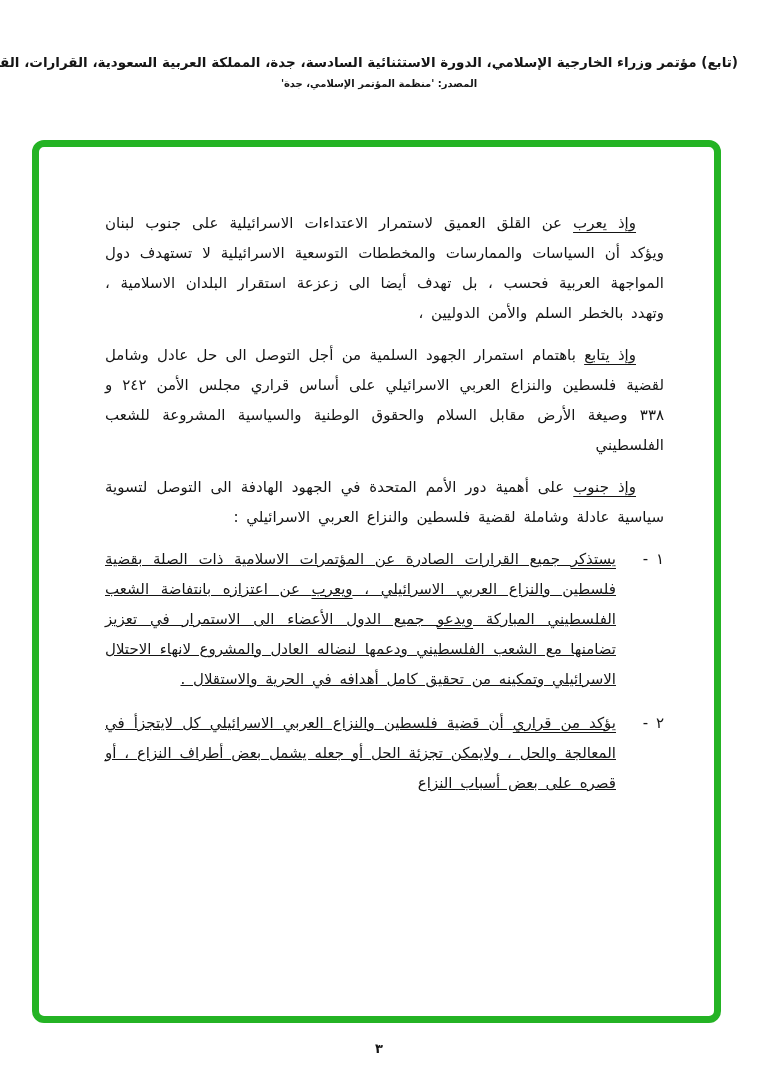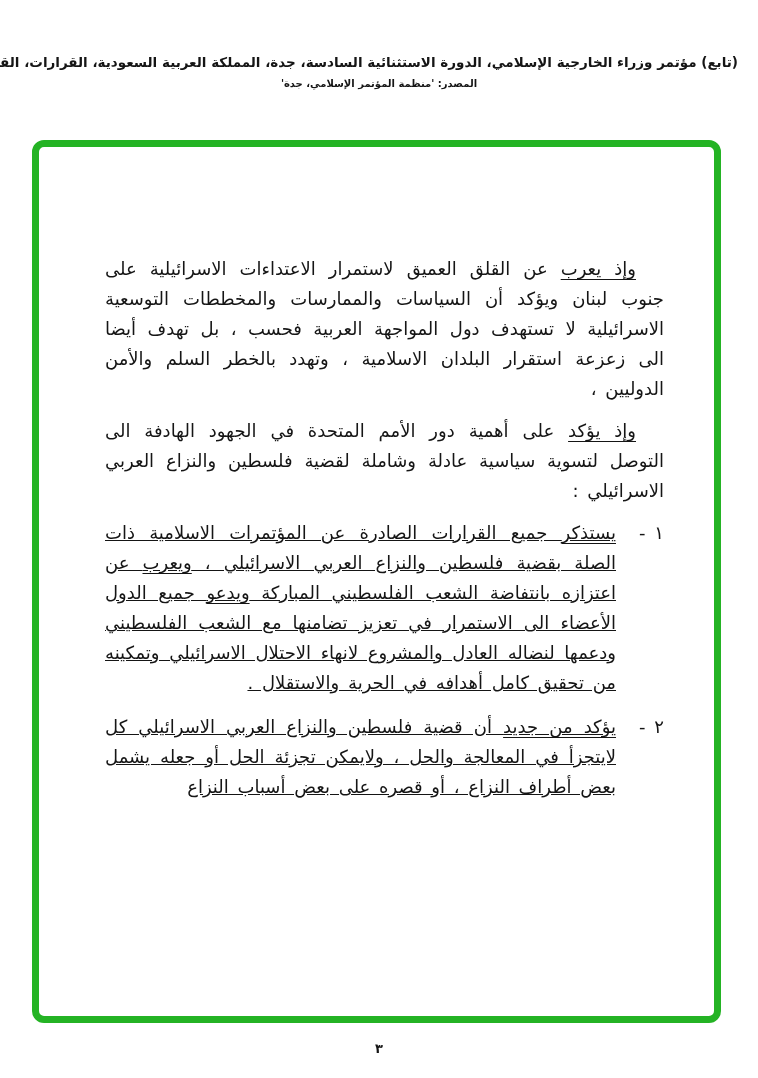--- a/index.html
+++ b/index.html
@@ -35,24 +35,23 @@
     border:7px solid #24b324;
     border-radius:12px;
     box-sizing:border-box;
     background:#ffffff;
   }
   .doc-content{
     position:absolute;
     top:61px;left:66px;right:50px;
     direction:rtl;
     text-align:justify;
-    font-size:18px;
+    font-size:15px;
     line-height:30px;
     word-spacing:3px;
-    margin-top:46px;
   }
   .para{
     margin:0 0 12px 0;
     text-indent:28px;
   }
   .item{
     display:flex;
     margin:0 0 14px 0;
   }
   .item-number{
@@ -84,31 +83,32 @@
   <div class="header">
     <div class="header-citation">(تابع) مؤتمر وزراء الخارجية الإسلامي، الدورة الاستثنائية السادسة، جدة، المملكة العربية السعودية، القرارات، القرار الرقم EX-٦/٢</div>
     <div class="header-source">المصدر: 'منظمة المؤتمر الإسلامي، جدة'</div>
   </div>
 
   <div class="doc-frame" style="border-color: rgb(36, 179, 36);">
     <div class="doc-content">
 
       <p class="para"><span class="u">وإذ يعرب</span><span> عن القلق العميق لاستمرار الاعتداءات الاسرائيلية على جنوب لبنان ويؤكد أن السياسات والممارسات والمخططات التوسعية الاسرائيلية لا تستهدف دول المواجهة العربية فحسب ، بل تهدف أيضا الى زعزعة استقرار البلدان الاسلامية ، وتهدد بالخطر السلم والأمن الدوليين ،</span></p>
 
+      <p class="para"><span class="u">وإذ يتابع</span><span> باهتمام استمرار الجهود السلمية من أجل التوصل الى حل عادل وشامل لقضية فلسطين والنزاع العربي الاسرائيلي على أساس قراري مجلس الأمن ٢٤٢ و ٣٣٨ وصيغة الأرض مقابل السلام والحقوق الوطنية والسياسية المشروعة للشعب الفلسطيني</span></p>
 
-      <p class="para"><span class="u">وإذ يؤكد</span><span> على أهمية دور الأمم المتحدة في الجهود الهادفة الى التوصل لتسوية سياسية عادلة وشاملة لقضية فلسطين والنزاع العربي الاسرائيلي :</span></p>
+      <p class="para"><span class="u">وإذ جنوب</span><span> على أهمية دور الأمم المتحدة في الجهود الهادفة الى التوصل لتسوية سياسية عادلة وشاملة لقضية فلسطين والنزاع العربي الاسرائيلي :</span></p>
 
       <div class="item">
         <div class="item-number">١ -</div>
         <div class="item-text"><span class="u">يستذكر</span><span> جميع القرارات الصادرة عن المؤتمرات الاسلامية ذات الصلة بقضية فلسطين والنزاع العربي الاسرائيلي ، </span><span class="u">ويعرب</span><span> عن اعتزازه بانتفاضة الشعب الفلسطيني المباركة </span><span class="u">ويدعو</span><span> جميع الدول الأعضاء الى الاستمرار في تعزيز تضامنها مع الشعب الفلسطيني ودعمها لنضاله العادل والمشروع لانهاء الاحتلال الاسرائيلي وتمكينه من تحقيق كامل أهدافه في الحرية والاستقلال .</span></div>
       </div>
 
       <div class="item">
         <div class="item-number">٢ -</div>
-        <div class="item-text"><span class="u">يؤكد من جديد</span><span> أن قضية فلسطين والنزاع العربي الاسرائيلي كل لايتجزأ في المعالجة والحل ، ولايمكن تجزئة الحل أو جعله يشمل بعض أطراف النزاع ، أو قصره على بعض أسباب النزاع</span></div>
+        <div class="item-text"><span class="u">يؤكد من قراري</span><span> أن قضية فلسطين والنزاع العربي الاسرائيلي كل لايتجزأ في المعالجة والحل ، ولايمكن تجزئة الحل أو جعله يشمل بعض أطراف النزاع ، أو قصره على بعض أسباب النزاع</span></div>
       </div>
 
     </div>
   </div>
 
   <div class="page-number">٣</div>
 
 </div>
 
 </body></html>

